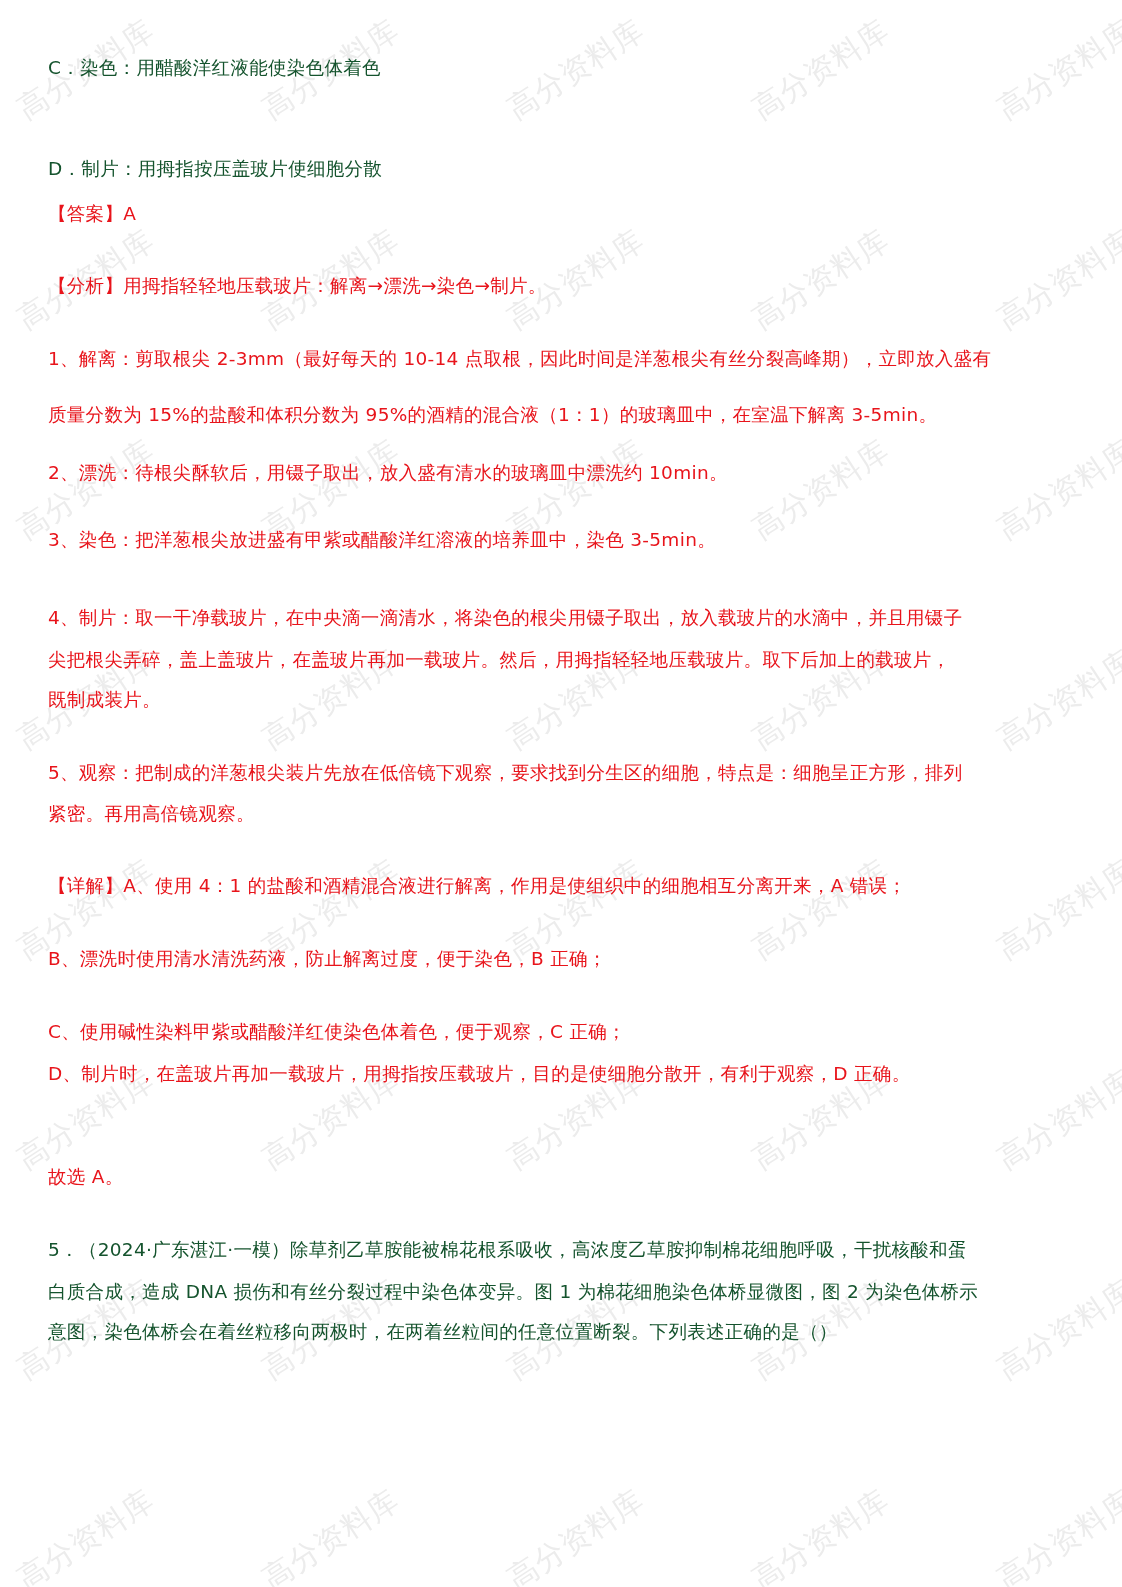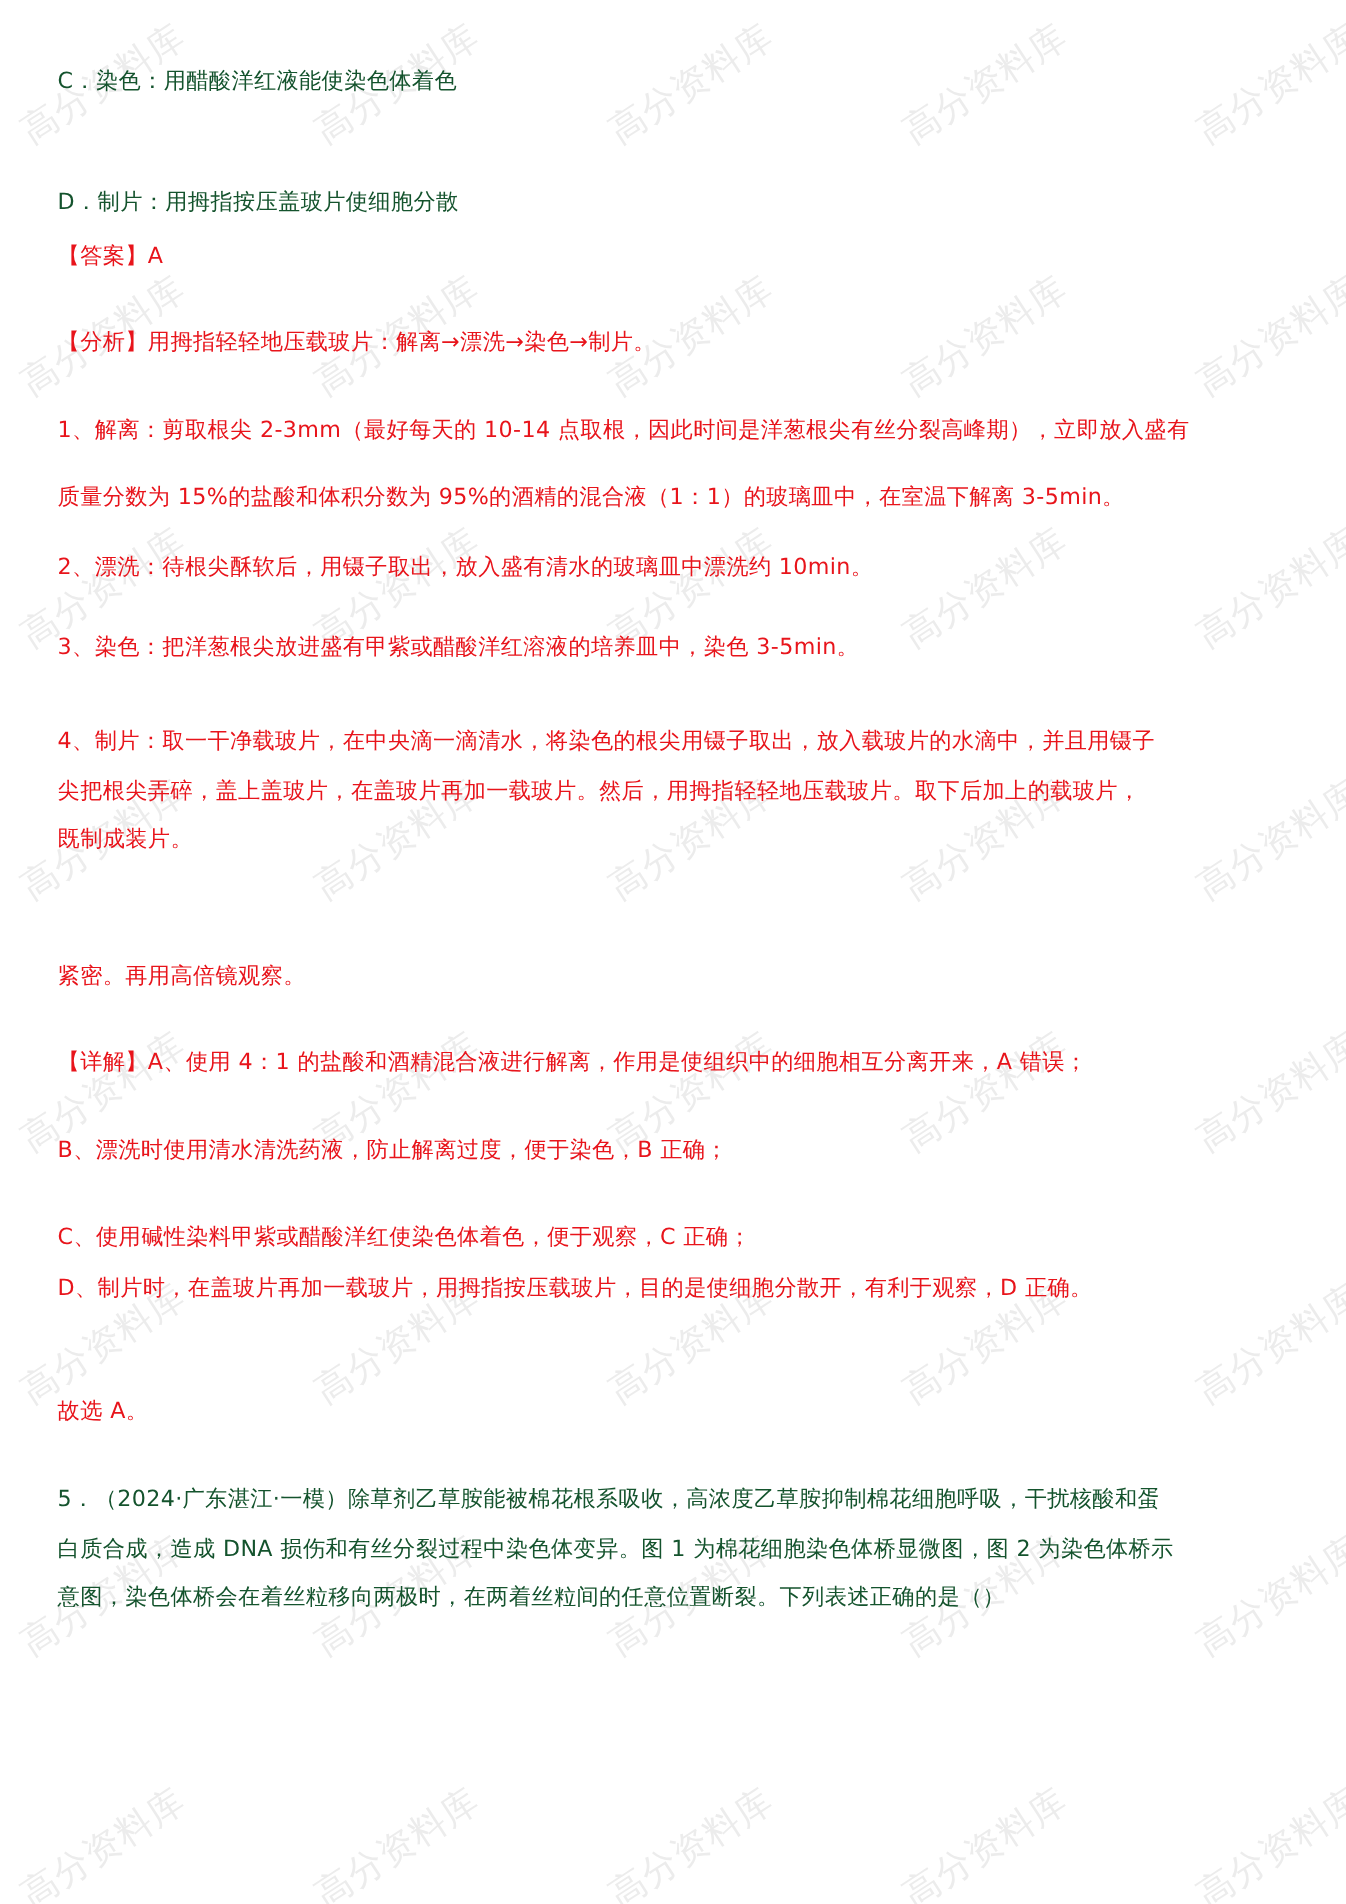--- a/index.html
+++ b/index.html
@@ -113,20 +113,21 @@
   <div class="line red" style="top:388px;margin-top:15px;">质量分数为 15%的盐酸和体积分数为 95%的酒精的混合液（1：1）的玻璃皿中，在室温下解离 3-5min。</div>
 
   <div class="line red" style="top:461px;">2、漂洗：待根尖酥软后，用镊子取出，放入盛有清水的玻璃皿中漂洗约 10min。</div>
 
   <div class="line red" style="top:528px;">3、染色：把洋葱根尖放进盛有甲紫或醋酸洋红溶液的培养皿中，染色 3-5min。</div>
 
   <div class="line red" style="top:606px;">4、制片：取一干净载玻片，在中央滴一滴清水，将染色的根尖用镊子取出，放入载玻片的水滴中，并且用镊子</div>
   <div class="line red" style="top:648px;">尖把根尖弄碎，盖上盖玻片，在盖玻片再加一载玻片。然后，用拇指轻轻地压载玻片。取下后加上的载玻片，</div>
   <div class="line red" style="top:688px;">既制成装片。</div>
 
+  <div class="line red" style="top:761px;">5、观察：把制成的洋葱根尖装片先放在低倍镜下观察，要求找到分生区的细胞，特点是：细胞呈正方形，排列</div>
   <div class="line red" style="top:802px;">紧密。再用高倍镜观察。</div>
 
   <div class="line red" style="top:874px;">【详解】A、使用 4：1 的盐酸和酒精混合液进行解离，作用是使组织中的细胞相互分离开来，A 错误；</div>
   <div class="line red" style="top:947px;">B、漂洗时使用清水清洗药液，防止解离过度，便于染色，B 正确；</div>
   <div class="line red" style="top:1020px;text-align:right;">C、使用碱性染料甲紫或醋酸洋红使染色体着色，便于观察，C 正确；</div>
   <div class="line red" style="top:1062px;">D、制片时，在盖玻片再加一载玻片，用拇指按压载玻片，目的是使细胞分散开，有利于观察，D 正确。</div>
   <div class="line red" style="top:1165px;">故选 A。</div>
 
   <div class="line black" style="top:1238px;">5．（2024·广东湛江·一模）除草剂乙草胺能被棉花根系吸收，高浓度乙草胺抑制棉花细胞呼吸，干扰核酸和蛋</div>
   <div class="line black" style="top:1280px;">白质合成，造成 DNA 损伤和有丝分裂过程中染色体变异。图 1 为棉花细胞染色体桥显微图，图 2 为染色体桥示</div>

